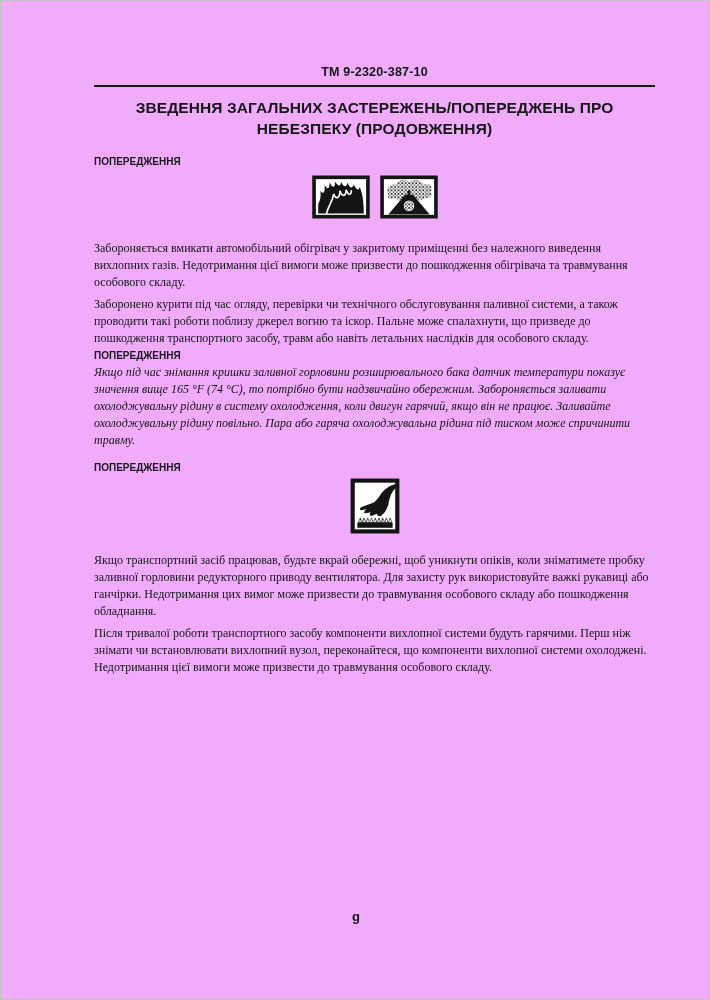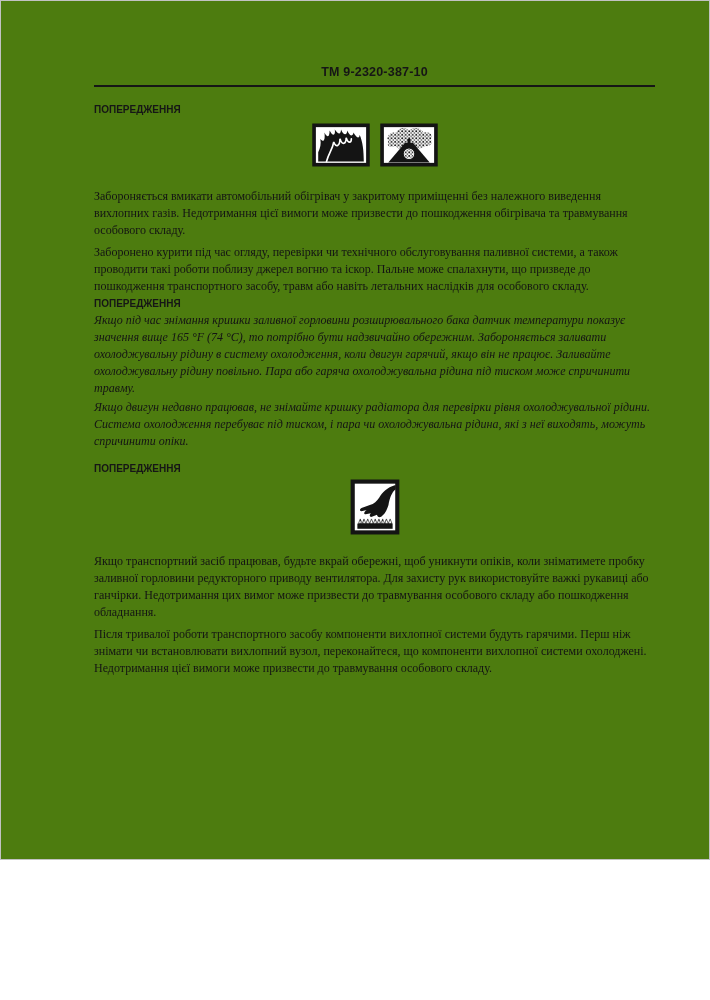--- a/index.html
+++ b/index.html
@@ -1,21 +1,21 @@
 <!DOCTYPE html>
 <html><head>
 <meta charset="utf-8">
 <style>
   * { margin: 0; padding: 0; box-sizing: border-box; }
   html, body { background: #fff; }
   .page {
     position: relative;
     width: 710px;
-    height: 860px;
-    background: #4d7c0f;
+    height: 1000px;
+    background: #f0abfc;
     border: 1px solid #c2c2c2;
     overflow: hidden;
     color: #161616;
   }
   .content {
     width: 561px;
     margin-left: 93px;
     padding-top: 64px;
   }
   .doc-header {
@@ -85,20 +85,21 @@
 </style>
 </head>
 <body>
 
 <div class="page">
   <div class="content">
 
     <div class="doc-header">ТМ 9-2320-387-10</div>
     <hr class="header-rule">
 
+    <div class="doc-title">ЗВЕДЕННЯ ЗАГАЛЬНИХ ЗАСТЕРЕЖЕНЬ/ПОПЕРЕДЖЕНЬ ПРО НЕБЕЗПЕКУ (ПРОДОВЖЕННЯ)</div>
 
     <div class="warn-heading first">ПОПЕРЕДЖЕННЯ</div>
 
     <div class="icon-row">
       <span class="icon-box">
         <svg width="58" height="46" viewBox="0 0 56 42" xmlns="http://www.w3.org/2000/svg">
           <rect x="2" y="2" width="52" height="38" fill="#ffffff" stroke="#141414" stroke-width="3.5"></rect>
           <path d="M6,37 L6,28 C8,24 9,20 8,15 C11,19 13,17 12,9 C15,15 17,13 17,7 C20,13 23,12 22,6 C26,12 28,10 28,6 C31,13 34,11 34,7 C37,14 40,12 40,9 C44,16 46,14 46,11 C49,18 50,26 50,37 Z" fill="#141414"></path>
           <path d="M14,37 C16,29 20,25 21,18 C23,24 27,22 27,15 C29,22 33,20 33,14 C35,20 38,19 38,15" stroke="#ffffff" fill="none" stroke-width="1.6" stroke-linecap="round"></path>
         </svg>
@@ -120,21 +121,20 @@
         </svg>
       </span>
     </div>
 
     <p class="body-par par-first">Забороняється вмикати автомобільний обігрівач у закритому приміщенні без належного виведення вихлопних газів. Недотримання цієї вимоги може призвести до пошкодження обігрівача та травмування особового складу.</p>
     <p class="body-par par-gap">Заборонено курити під час огляду, перевірки чи технічного обслуговування паливної системи, а також проводити такі роботи поблизу джерел вогню та іскор. Пальне може спалахнути, що призведе до пошкодження транспортного засобу, травм або навіть летальних наслідків для особового складу.</p>
 
     <div class="warn-heading second">ПОПЕРЕДЖЕННЯ</div>
 
     <p class="body-par par-tight">Якщо під час знімання кришки заливної горловини розширювального бака датчик температури показує значення вище 165 °F (74 °C), то потрібно бути надзвичайно обережним. Забороняється заливати охолоджувальну рідину в систему охолодження, коли двигун гарячий, якщо він не працює. Заливайте охолоджувальну рідину повільно. Пара або гаряча охолоджувальна рідина під тиском може спричинити травму.</p>
-    <p class="body-par par-tight">Якщо двигун недавно працював, не знімайте кришку радіатора для перевірки рівня охолоджувальної рідини. Система охолодження перебуває під тиском, і пара чи охолоджувальна рідина, які з неї виходять, можуть спричинити опіки.</p>
 
     <div class="warn-heading third">ПОПЕРЕДЖЕННЯ</div>
 
     <div class="icon-row single">
       <span class="icon-box">
         <svg width="50" height="56" viewBox="0 0 48 54" xmlns="http://www.w3.org/2000/svg">
           <defs>
             <pattern id="stip2" width="3" height="3" patternUnits="userSpaceOnUse">
               <circle cx="1" cy="1" r="0.8" fill="#141414"></circle>
             </pattern>

